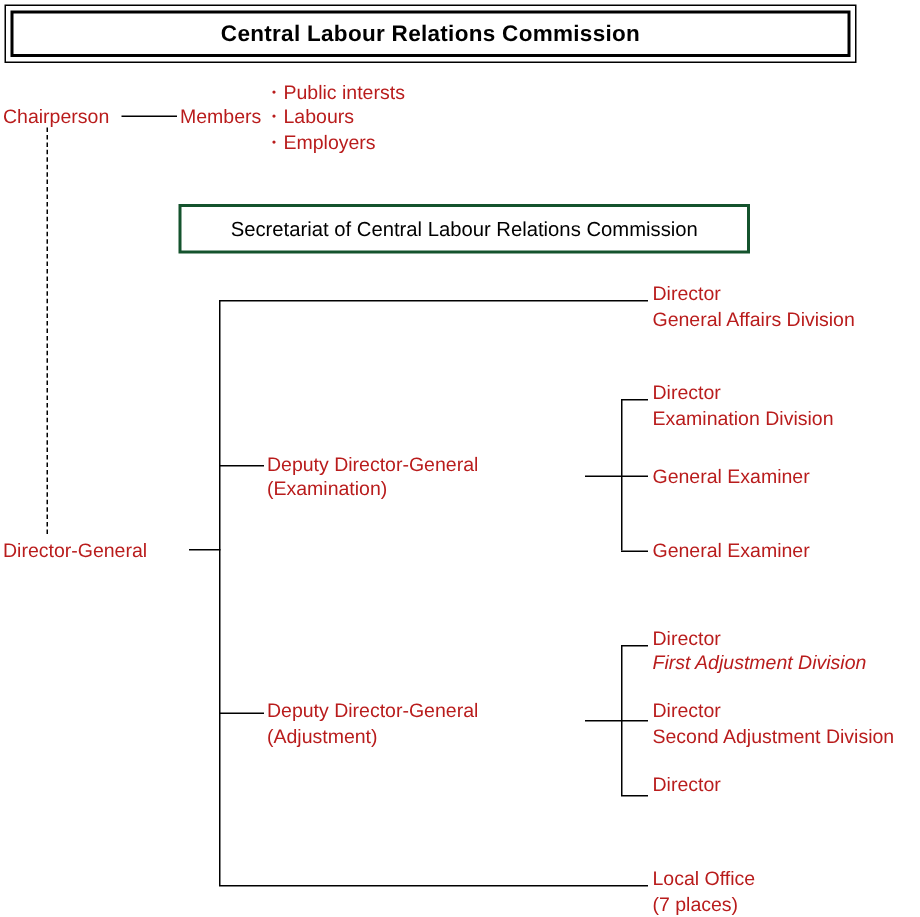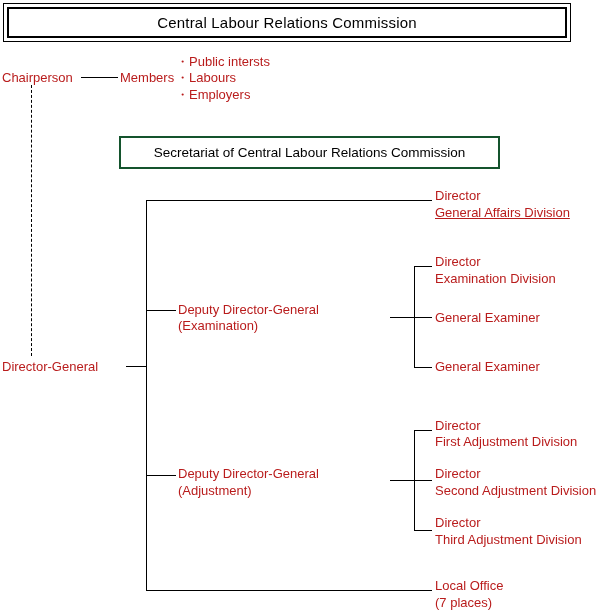--- a/index.html
+++ b/index.html
@@ -34,21 +34,21 @@
     left:3px; top:3px;
     right:3px; bottom:3px;
     border:2px solid #000;
     box-sizing:border-box;
     display:flex;
     align-items:center;
     justify-content:center;
   }
   .title-text{
     font-size:15px;
-    font-weight:normal;
+    font-weight:bold;
     letter-spacing:0.2px;
     color:#000;
   }
   .sec-box{
     position:absolute;
     left:119px; top:136px;
     width:381px; height:33px;
     border:2px solid #14532d;
     box-sizing:border-box;
     background:#fff;
@@ -92,21 +92,21 @@
     <span class="sec-text">Secretariat of Central Labour Relations Commission</span>
   </div>
 
   <div class="vline" style="left:146px; top:200px; height:390px;"></div>
 
   <span class="txt" style="left:2px; top:359px;">Director-General</span>
   <div class="hline" style="left:126px; top:366px; width:21px;"></div>
 
   <div class="hline" style="left:146px; top:200px; width:286px;"></div>
   <span class="txt two-line" style="left:435px; top:188px;">Director</span>
-  <span class="txt two-line" style="left:435px; top:205px;text-decoration:underline;">General Affairs Division</span>
+  <span class="txt two-line" style="left:435px; top:205px;">General Affairs Division</span>
 
   <div class="hline" style="left:146px; top:310px; width:30px;"></div>
   <span class="txt two-line" style="left:178px; top:302px;">Deputy Director-General</span>
   <span class="txt two-line" style="left:178px; top:318px;">(Examination)</span>
 
   <div class="hline" style="left:390px; top:317px; width:24px;"></div>
   <div class="vline" style="left:414px; top:266px; height:101px;"></div>
 
   <div class="hline" style="left:414px; top:266px; width:18px;"></div>
   <span class="txt two-line" style="left:435px; top:254px;">Director</span>
@@ -120,27 +120,26 @@
 
   <div class="hline" style="left:146px; top:475px; width:30px;"></div>
   <span class="txt two-line" style="left:178px; top:466px;">Deputy Director-General</span>
   <span class="txt two-line" style="left:178px; top:483px;">(Adjustment)</span>
 
   <div class="hline" style="left:390px; top:480px; width:24px;"></div>
   <div class="vline" style="left:414px; top:430px; height:100px;"></div>
 
   <div class="hline" style="left:414px; top:430px; width:18px;"></div>
   <span class="txt two-line" style="left:435px; top:418px;">Director</span>
-  <span class="txt two-line" style="left:435px; top:434px;">First Adjustment Division</span>
+  <span class="txt two-line" style="left:435px; top:434px;font-style:italic;">First Adjustment Division</span>
 
   <div class="hline" style="left:414px; top:480px; width:18px;"></div>
   <span class="txt two-line" style="left:435px; top:466px;">Director</span>
   <span class="txt two-line" style="left:435px; top:483px;">Second Adjustment Division</span>
 
   <div class="hline" style="left:414px; top:530px; width:18px;"></div>
   <span class="txt two-line" style="left:435px; top:515px;">Director</span>
-  <span class="txt two-line" style="left:435px; top:532px;">Third Adjustment Division</span>
 
   <div class="hline" style="left:146px; top:590px; width:286px;"></div>
   <span class="txt two-line" style="left:435px; top:578px;">Local Office</span>
   <span class="txt two-line" style="left:435px; top:595px;">(7 places)</span>
 
 </div>
 
 </body></html>

